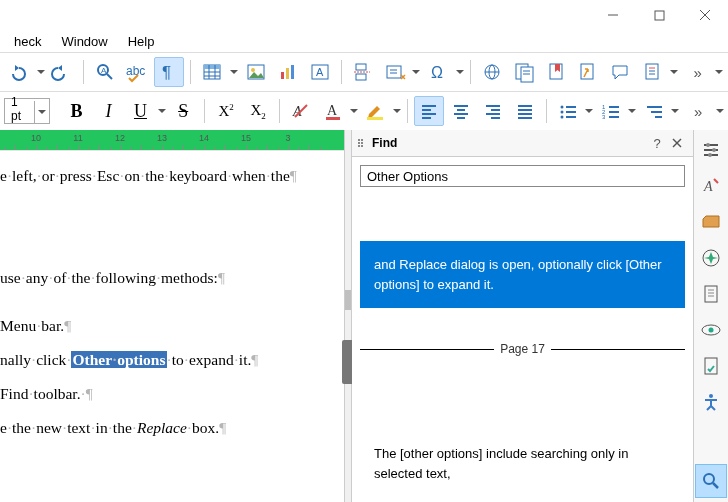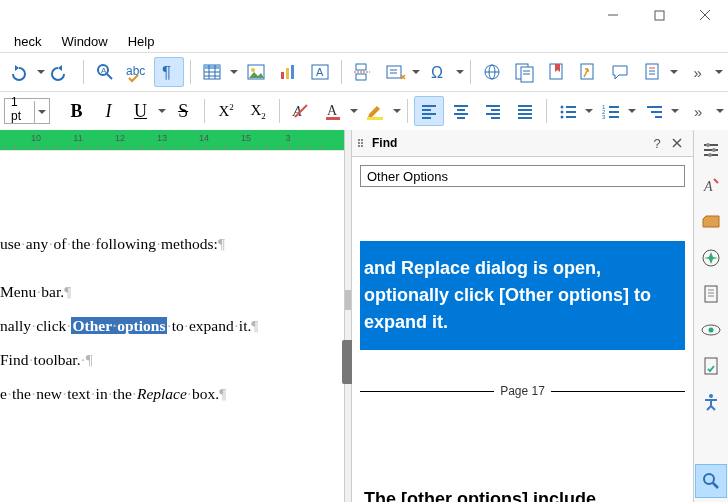--- a/index.html
+++ b/index.html
@@ -44,21 +44,21 @@
   .findhdr { height:26px; background:#f7f7f7; border-bottom:1px solid #ccc; display:flex; align-items:center; padding:0 6px; font-size:12px;}
   .grip { width:8px; display:flex; flex-direction:column; gap:1px; margin-right:6px;}
   .grip i { width:2px; height:2px; background:#888; display:block;}
   .grip .row {display:flex; gap:1px;}
   .findhdr .title { font-weight:bold; flex:1;}
   .findhdr .hbtn { width:20px; height:20px; display:flex; align-items:center; justify-content:center; color:#555; font-size:13px;}
   .findbody { flex:1; padding:8px; overflow:hidden;}
   .searchbox { width:100%; height:22px; border:1px solid #888; padding:2px 6px; font-size:13px; box-sizing:border-box; margin-bottom:14px;}
   .pgsep { display:flex; align-items:center; margin:10px 0; font-size:12px; color:#333; gap:6px;}
   .pgsep .line { flex:1; height:1px; background:#000;}
-  .result { padding:14px 4px; font-size:18px; line-height:1.5;font-weight:bold; }
+  .result { padding:14px 14px; font-size:13px; line-height:1.5; }
   .result.sel { background:#0078d7; color:#fff;}
   .spacer { height:40px;}
   
   .sidebar { width:34px; border-left:1px solid #ccc; background:#f7f7f7; display:flex; flex-direction:column; align-items:center; padding-top:4px; gap:0;}
   .sidebar .sbtn { width:30px; height:32px; display:flex; align-items:center; justify-content:center; margin-bottom:4px; }
   .sidebar .sbtn.active { background:#b8dfff; border:1px solid #7cc0f0;}
   
   .splitter { width:6px; background:#f0f0f0; position:relative;}
   .splitter .tab { position:absolute; left:-3px; top:210px; width:10px; height:44px; background:#777; border-radius:2px 0 0 2px;}
   
@@ -445,20 +445,21 @@
             <div class="t" style="height: 3px;"></div>
           </div>
           <div class="tick" style="left: 309px;">
             <div class="t" style="height: 5px;"></div>
           </div>
           <div class="tick" style="left: 319.5px;">
             <div class="t" style="height: 3px;"></div>
           </div>
         </div>
     <div class="page" id="page">
+          <p>e<span class="mk">·</span>left,<span class="mk">·</span>or<span class="mk">·</span>press<span class="mk">·</span>Esc<span class="mk">·</span>on<span class="mk">·</span>the<span class="mk">·</span>keyboard<span class="mk">·</span>when<span class="mk">·</span>the<span class="mk">¶</span></p>
           <div class="gap" style="height: 34px;"></div>
           <div class="gap" style="height: 34px;"></div>
           <p>use<span class="mk">·</span>any<span class="mk">·</span>of<span class="mk">·</span>the<span class="mk">·</span>following<span class="mk">·</span>methods:<span class="mk">¶</span></p>
           <div class="gap" style="height: 14px;"></div>
           <p>Menu<span class="mk">·</span>bar.<span class="mk">¶</span></p>
           <p>nally<span class="mk">·</span>click<span class="mk">·</span><b><span class="highlight">Other<span class="mk">·</span>options</span></b><span class="mk">·</span>to<span class="mk">·</span>expand<span class="mk">·</span>it.<span class="mk">¶</span></p>
           <p>Find<span class="mk">·</span>toolbar.<span class="mk">·</span><span class="mk">¶</span></p>
           <p>e<span class="mk">·</span>the<span class="mk">·</span>new<span class="mk">·</span>text<span class="mk">·</span>in<span class="mk">·</span>the<span class="mk">·</span><span class="italic">Replace</span><span class="mk">·</span>box.<span class="mk">¶</span></p>
         </div>
   </div>

